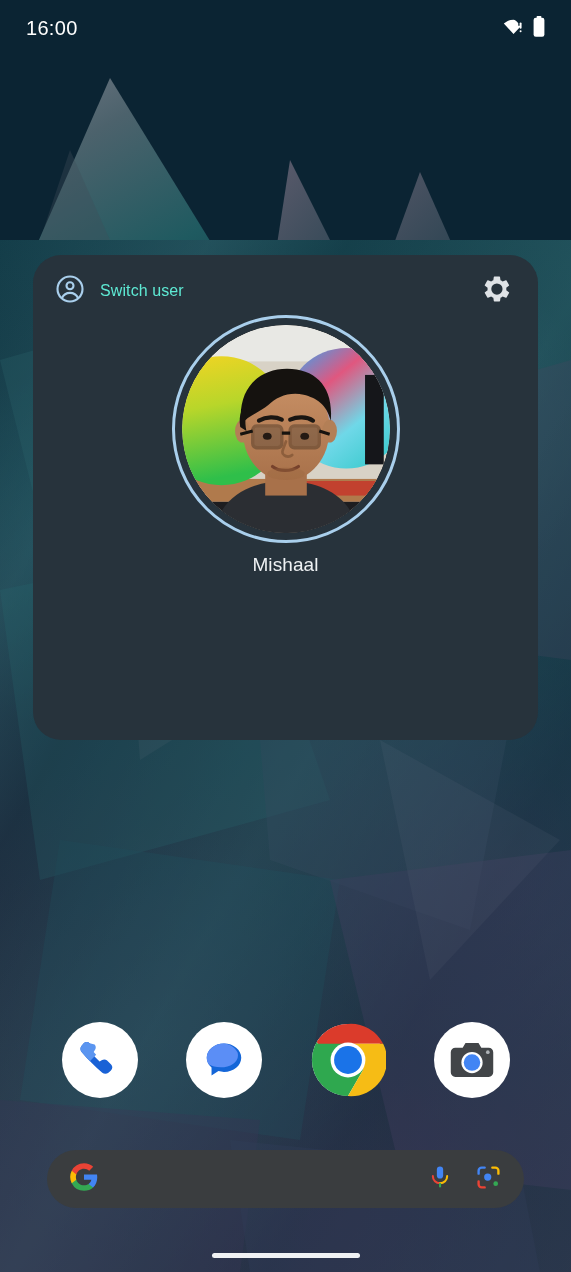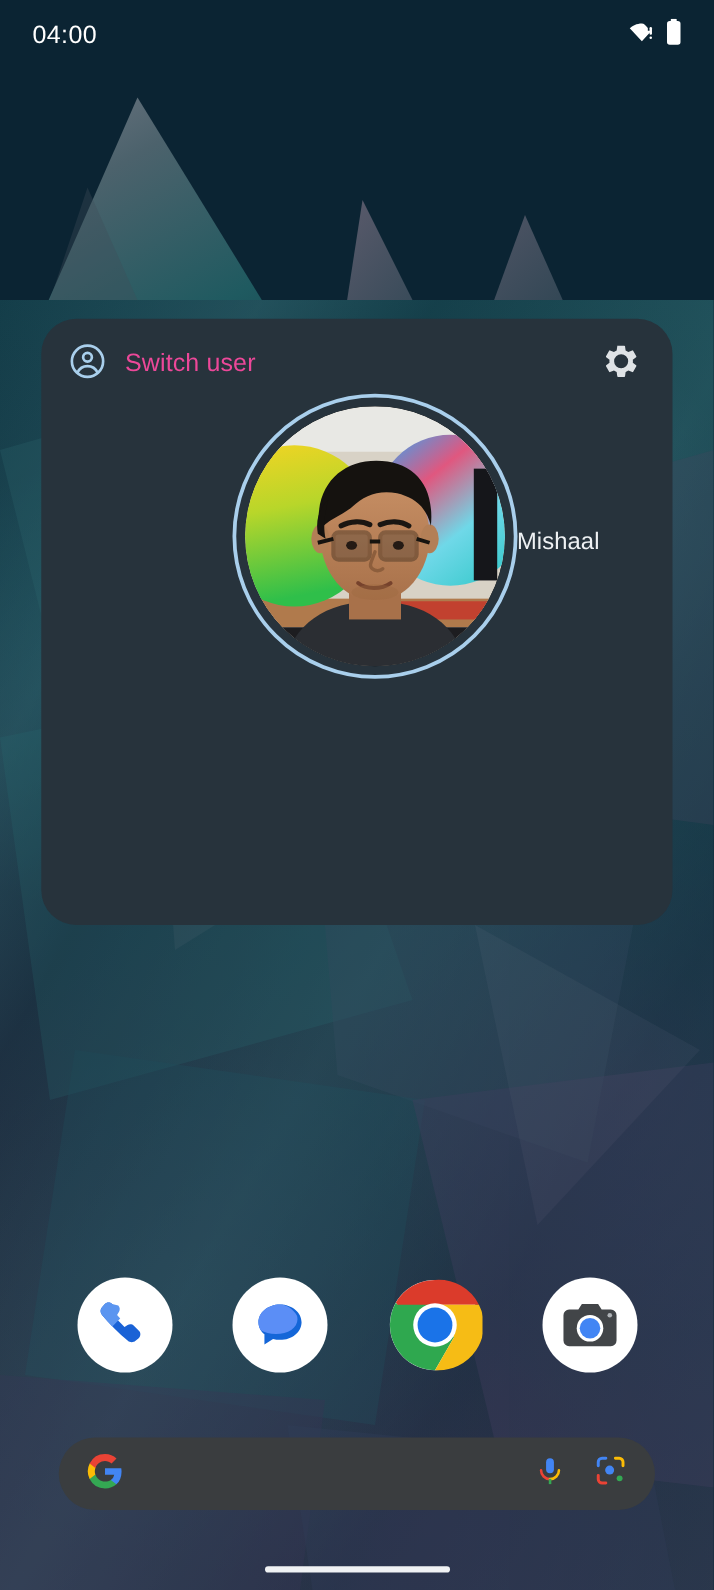--- a/index.html
+++ b/index.html
@@ -50,29 +50,29 @@
     left: 33px; top: 255px; width: 505px; height: 485px;
     background: #27333c;
     border-radius: 28px;
     z-index: 10;
   }
   #dialog-header {
     position: absolute; left: 0; top: 0; width: 100%; height: 72px;
     display: flex; align-items: center; padding: 0 26px 0 22px;
   }
   #dialog-title {
-    color: #ec4899; font-size: 20px; margin-left: 15px; flex: 1;
+    color: #5eead4; font-size: 16px; margin-left: 15px; flex: 1;
     letter-spacing: .1px;
   }
   .users-row {
     position: absolute; left: 0; top: 58px; width: 100%;
     display: flex; justify-content: space-around; padding: 0 14px;
   }
   .user-item {
-    width: 200px; display: flex; flex-direction: row; align-items: center;
+    width: 200px; display: flex; flex-direction: column; align-items: center;
     cursor: pointer;
   }
   .avatar-wrap {
     width: 232px; height: 232px;
     display: flex; align-items: center; justify-content: center;
   }
   .avatar-photo {
     width: 228px; height: 228px; border-radius: 50%;
     border: 3px solid #a9cfec;
     padding: 7px;
@@ -152,21 +152,21 @@
       <polygon points="330,640 571,610 571,950 400,930" fill="#4b4168" opacity=".5"></polygon>
       <polygon points="0,860 260,880 240,1032 0,1032" fill="#3b3658" opacity=".55"></polygon>
       <polygon points="230,900 520,930 540,1032 250,1032" fill="#33405e" opacity=".5"></polygon>
       <polygon points="120,250 300,420 140,520" fill="#7f8a93" opacity=".18"></polygon>
       <polygon points="380,500 560,600 430,740" fill="#8a90a0" opacity=".15"></polygon>
     </svg>
   </div>
 </div>
 
 <div id="statusbar">
-  <div id="clock">04:00</div>
+  <div id="clock">16:00</div>
   <div id="status-icons">
     <span>
       <svg width="21" height="17" viewBox="0 0 24 20">
         <path d="M12 2C7.2 2 3 4 0.6 6.6l11.4 12.2 8-8.6V9h-2.4V6.3C15.6 3.6 13.9 2 12 2z" fill="#ffffff"></path>
         <rect x="19.2" y="5.4" width="2.3" height="7.2" rx="1.1" fill="#ffffff"></rect>
         <rect x="19.2" y="14.3" width="2.3" height="2.4" rx="1.1" fill="#ffffff"></rect>
       </svg>
     </span>
     <span>
       <svg width="12" height="21" viewBox="0 0 12 21">

